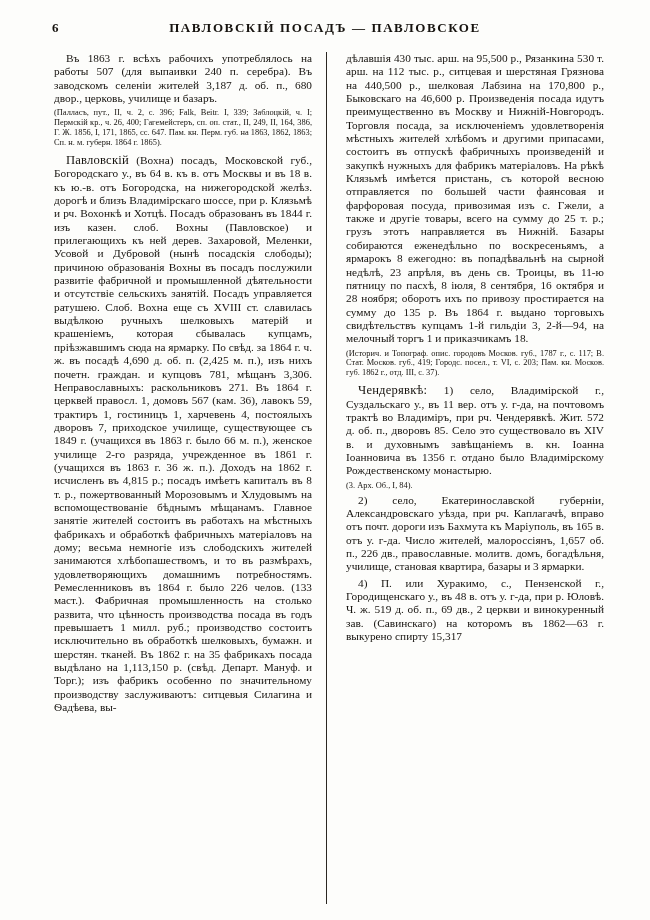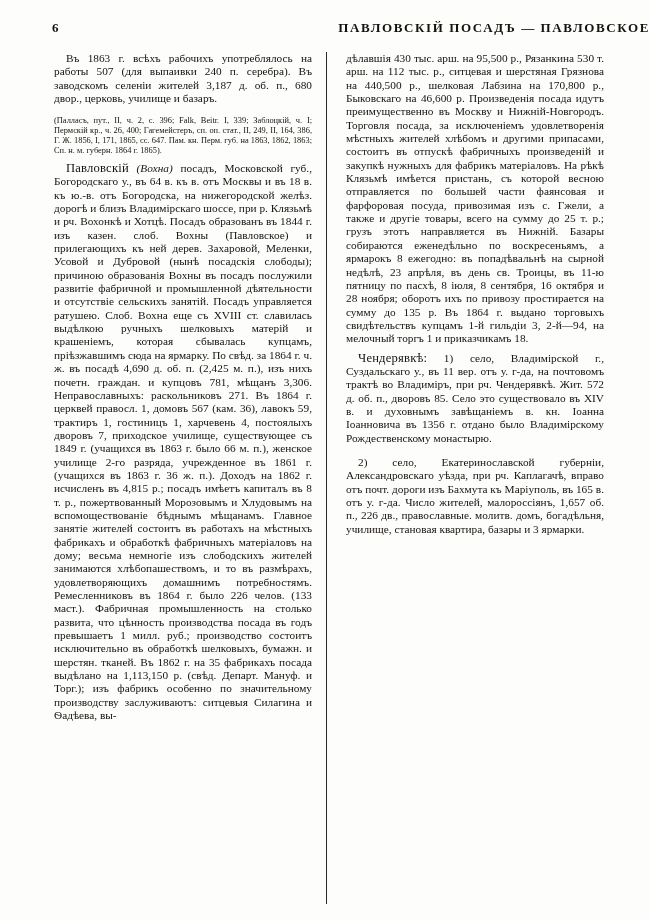--- a/index.html
+++ b/index.html
@@ -35,21 +35,21 @@
     top: 0;
     font-size: 13px;
     font-weight: bold;
     letter-spacing: 0.5px;
   }
   .running-title {
     position: absolute;
     left: 0;
     top: 0;
     width: 650px;
-    text-align: right;
+    text-align: center;
     font-size: 13px;
     font-weight: bold;
     letter-spacing: 1.6px;
   }
   .columns {
     position: absolute;
     left: 54px;
     top: 52px;
     width: 546px;
     height: 852px;
@@ -78,27 +78,27 @@
     text-justify: inter-word;
     hyphens: manual;
   }
   p.indent { text-indent: 12px; font-family: Liberation Serif, serif; }
   p.small {
     font-size: 8.4px;
     line-height: 9.9px;
     text-align: justify;
   }
   p.gap { margin-top: 6px; }
-  p.gap-sm { margin-top: 11px; }
+  p.gap-sm { margin-top: 3px; }
   .entry-head {
     font-weight: normal;
     font-size: 12.6px;
     letter-spacing: 0.2px;
   }
-  .ital { font-style: italic; }
+  .ital { }
   .entry-p { text-indent: 12px; }
 </style>
 </head>
 <body>
 
 <div class="page">
 
   <div class="header">
     <div class="folio">6</div>
     <div class="running-title">ПАВЛОВСКІЙ ПОСАДЪ — ПАВЛОВСКОЕ</div>
@@ -109,18 +109,21 @@
     <div class="rule"></div>
 
     <div class="col col-left">
       <p class="indent">Въ 1863 г. всѣхъ рабочихъ употреблялось на работы 507 (для выпаивки 240 п. серебра). Въ заводскомъ селеніи жителей 3,187 д. об. п., 680 двор., церковь, училище и базаръ.</p>
       <p class="small gap-sm">(Палласъ, пут., II, ч. 2, с. 396; Falk, Beitr. I, 339; Заблоцкій, ч. I; Пермскій кр., ч. 26, 400; Гагемейстеръ, сп. оп. стат., II, 249, II, 164, 386, Г. Ж. 1856, I, 171, 1865, сс. 647. Пам. кн. Перм. губ. на 1863, 1862, 1863; Сп. н. м. губерн. 1864 г. 1865).</p>
       <p class="entry-p gap"><span class="entry-head">Павловскій</span> <span class="ital">(Вохна)</span><span> посадъ, Московской губ., Богородскаго у., въ 64 в. къ в. отъ Москвы и въ 18 в. къ ю.-в. отъ Богородска, на нижегородской желѣз. дорогѣ и близъ Владимірскаго шоссе, при р. Клязьмѣ и рч. Вохонкѣ и Хотцѣ. Посадъ образованъ въ 1844 г. изъ казен. слоб. Вохны (Павловское) и прилегающихъ къ ней дерев. Захаровой, Меленки, Усовой и Дубровой (нынѣ посадскія слободы); причиною образованія Вохны въ посадъ послужили развитіе фабричной и промышленной дѣятельности и отсутствіе сельскихъ занятій. Посадъ управляется ратушею. Слоб. Вохна еще съ XVIII ст. славилась выдѣлкою ручныхъ шелковыхъ матерій и крашеніемъ, которая сбывалась купцамъ, пріѣзжавшимъ сюда на ярмарку. По свѣд. за 1864 г. ч. ж. въ посадѣ 4,690 д. об. п. (2,425 м. п.), изъ нихъ почетн. граждан. и купцовъ 781, мѣщанъ 3,306. Неправославныхъ: раскольниковъ 271. Въ 1864 г. церквей правосл. 1, домовъ 567 (кам. 36), лавокъ 59, трактиръ 1, гостиницъ 1, харчевень 4, постоялыхъ дворовъ 7, приходское училище, существующее съ 1849 г. (учащихся въ 1863 г. было 66 м. п.), женское училище 2-го разряда, учрежденное въ 1861 г. (учащихся въ 1863 г. 36 ж. п.). Доходъ на 1862 г. исчисленъ въ 4,815 р.; посадъ имѣетъ капиталъ въ 8 т. р., пожертвованный Морозовымъ и Хлудовымъ на вспомоществованіе бѣднымъ мѣщанамъ. Главное занятіе жителей состоитъ въ работахъ на мѣстныхъ фабрикахъ и обработкѣ фабричныхъ матеріаловъ на дому; весьма немногіе изъ слободскихъ жителей занимаются хлѣбопашествомъ, и то въ размѣрахъ, удовлетворяющихъ домашнимъ потребностямъ. Ремесленниковъ въ 1864 г. было 226 челов. (133 маст.). Фабричная промышленность на столько развита, что цѣнность производства посада въ годъ превышаетъ 1 милл. руб.; производство состоитъ исключительно въ обработкѣ шелковыхъ, бумажн. и шерстян. тканей. Въ 1862 г. на 35 фабрикахъ посада выдѣлано на 1,113,150 р. (свѣд. Департ. Мануф. и Торг.); изъ фабрикъ особенно по значительному производству заслуживаютъ: ситцевыя Силагина и Ѳадѣева, вы-</span></p>
     </div>
 
     <div class="col col-right">
       <p>дѣлавшія 430 тыс. арш. на 95,500 р., Рязанкина 530 т. арш. на 112 тыс. р., ситцевая и шерстяная Грязнова на 440,500 р., шелковая Лабзина на 170,800 р., Быковскаго на 46,600 р. Произведенія посада идутъ преимущественно въ Москву и Нижній-Новгородъ. Торговля посада, за исключеніемъ удовлетворенія мѣстныхъ жителей хлѣбомъ и другими припасами, состоитъ въ отпускѣ фабричныхъ произведеній и закупкѣ нужныхъ для фабрикъ матеріаловъ. На рѣкѣ Клязьмѣ имѣется пристань, съ которой весною отправляется по большей части фаянсовая и фарфоровая посуда, привозимая изъ с. Гжели, а также и другіе товары, всего на сумму до 25 т. р.; грузъ этотъ направляется въ Нижній. Базары собираются еженедѣльно по воскресеньямъ, а ярмарокъ 8 ежегодно: въ попадѣвальнѣ на сырной недѣлѣ, 23 апрѣля, въ день св. Троицы, въ 11-ю пятницу по пасхѣ, 8 іюля, 8 сентября, 16 октября и 28 ноября; оборотъ ихъ по привозу простирается на сумму до 135 р. Въ 1864 г. выдано торговыхъ свидѣтельствъ купцамъ 1-й гильдіи 3, 2-й—94, на мелочный торгъ 1 и приказчикамъ 18.</p>
+      <p class="small gap-sm">(Историч. и Топограф. опис. городовъ Москов. губ., 1787 г., с. 117; В. Стат. Москов. губ., 419; Городс. посел., т. VI, с. 203; Пам. кн. Москов. губ. 1862 г., отд. III, с. 37).</p>
       <p class="entry-p gap"><span class="entry-head">Чендерявкѣ:</span> <span>1) село, Владимірской г., Суздальскаго у., въ 11 вер. отъ у. г-да, на почтовомъ трактѣ во Владиміръ, при рч. Чендерявкѣ. Жит. 572 д. об. п., дворовъ 85. Село это существовало въ XIV в. и духовнымъ завѣщаніемъ в. кн. Іоанна Іоанновича въ 1356 г. отдано было Владимірскому Рождественскому монастырю.</span></p>
+      <p class="small gap-sm">(3. Арх. Об., I, 84).</p>
       <p class="entry-p gap-sm">2) село, Екатеринославской губерніи, Александровскаго уѣзда, при рч. Каплагачѣ, вправо отъ почт. дороги изъ Бахмута къ Маріуполь, въ 165 в. отъ у. г-да. Число жителей, малороссіянъ, 1,657 об. п., 226 дв., православные. молитв. домъ, богадѣльня, училище, становая квартира, базары и 3 ярмарки.</p>
+      <p class="entry-p gap-sm">4) П. или Хуракимо, с., Пензенской г., Городищенскаго у., въ 48 в. отъ у. г-да, при р. Юловѣ. Ч. ж. 519 д. об. п., 69 дв., 2 церкви и винокуренный зав. (Савинскаго) на которомъ въ 1862—63 г. выкурено спирту 15,317</p>
     </div>
 
   </div>
 </div>
 
 </body></html>

